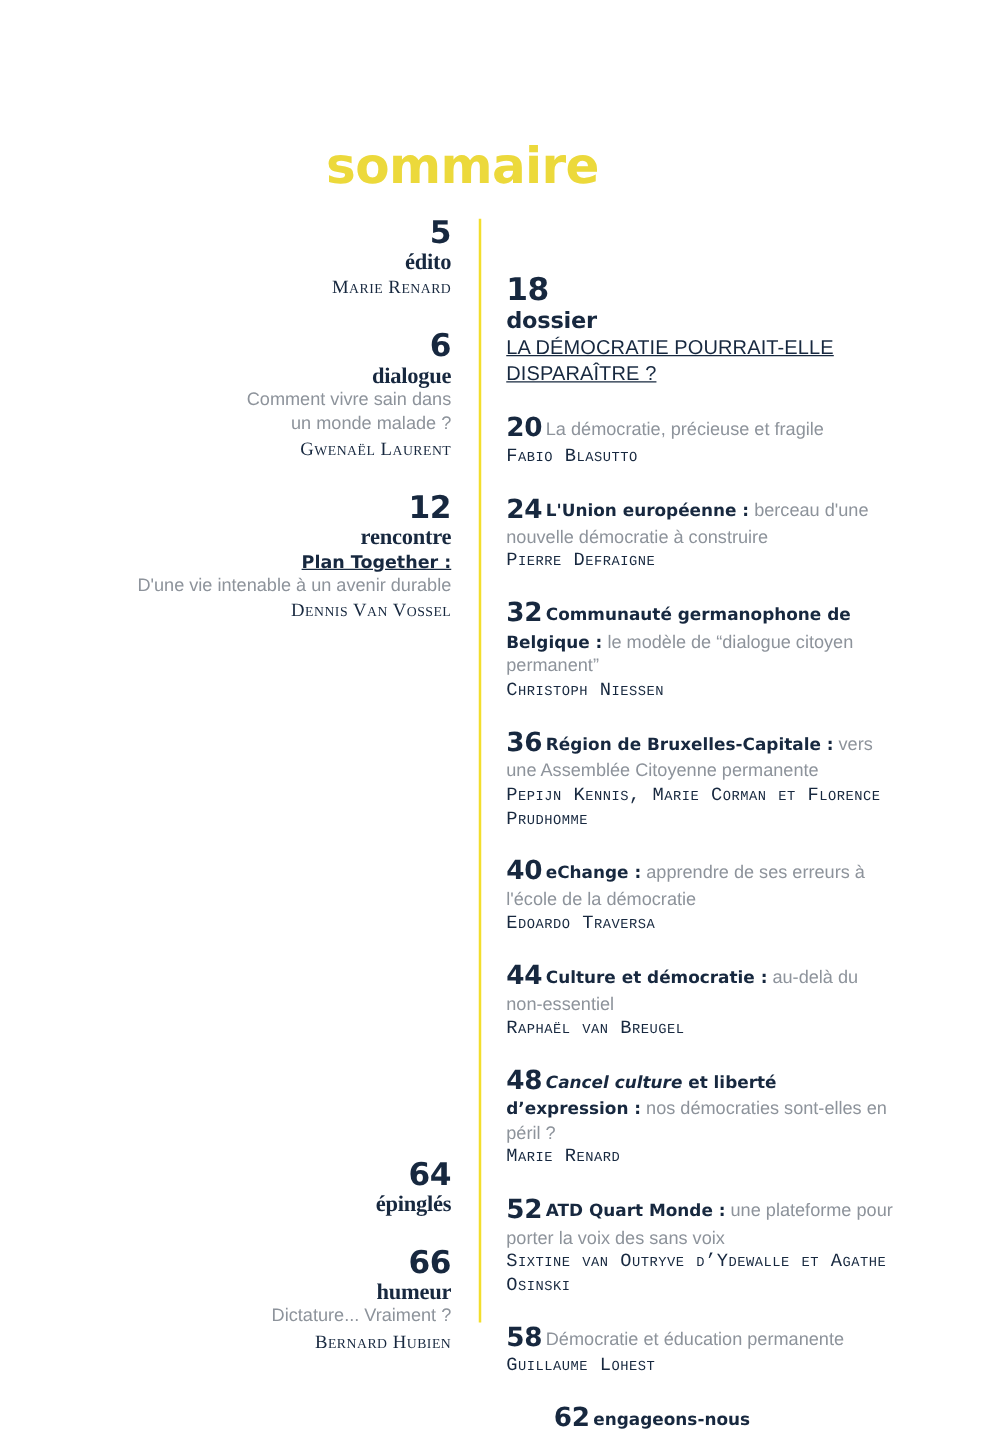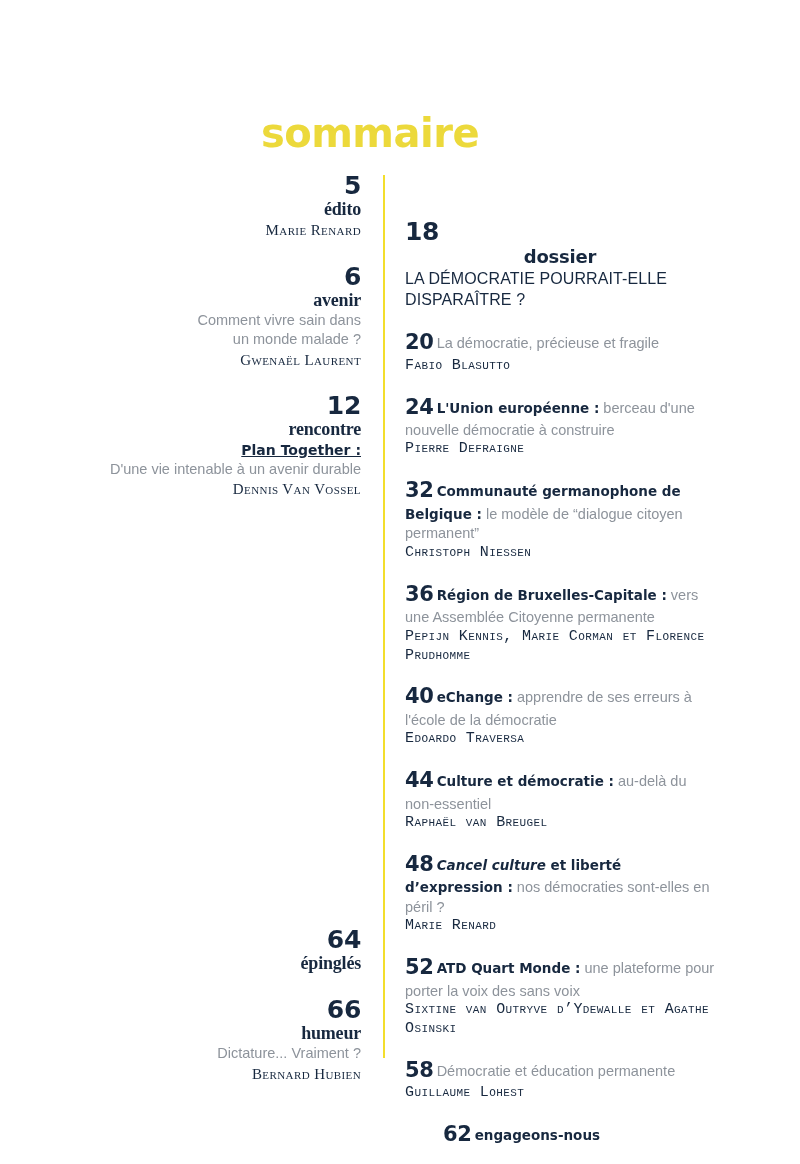--- a/index.html
+++ b/index.html
@@ -133,31 +133,31 @@
     letter-spacing: -0.3px;
   }
   .r-sect {
     display: block;
     font-family: "DejaVu Sans", sans-serif;
     font-weight: 700;
     font-size: 18px;
     line-height: 1.2;
     color: #17283f;
     letter-spacing: -0.2px;
-    text-align: center;
   }
   .r-head-title {
     display: block;
     font-family: "Liberation Sans", sans-serif;
     font-weight: 400;
     font-size: 16px;
     line-height: 1.32;
     color: #17283f;
     letter-spacing: 0.1px;
     margin-top: 1px;
+    text-decoration: underline;
   }
 
   .rentry {
     margin-bottom: 17px;
     font-family: "Liberation Sans", sans-serif;
     font-size: 14.5px;
     line-height: 1.35;
     color: #8d939b;
   }
   .rentry:last-child { margin-bottom: 0; margin-left: 38px; }
@@ -208,21 +208,21 @@
   <div class="col-left">
 
     <div class="lentry">
       <span class="l-num">5</span>
       <span class="l-sect">édito</span>
       <span class="l-auth">Marie Renard</span>
     </div>
 
     <div class="lentry">
       <span class="l-num">6</span>
-      <span class="l-sect">avenir</span>
+      <span class="l-sect">dialogue</span>
       <span class="l-sub">Comment vivre sain dans</span>
       <span class="l-sub">un monde malade ?</span>
       <span class="l-auth">Gwenaël Laurent</span>
     </div>
 
     <div class="lentry">
       <span class="l-num">12</span>
       <span class="l-sect">rencontre</span>
       <span class="l-sub"><b>Plan Together :</b></span>
       <span class="l-sub">D'une vie intenable à un avenir durable</span>

